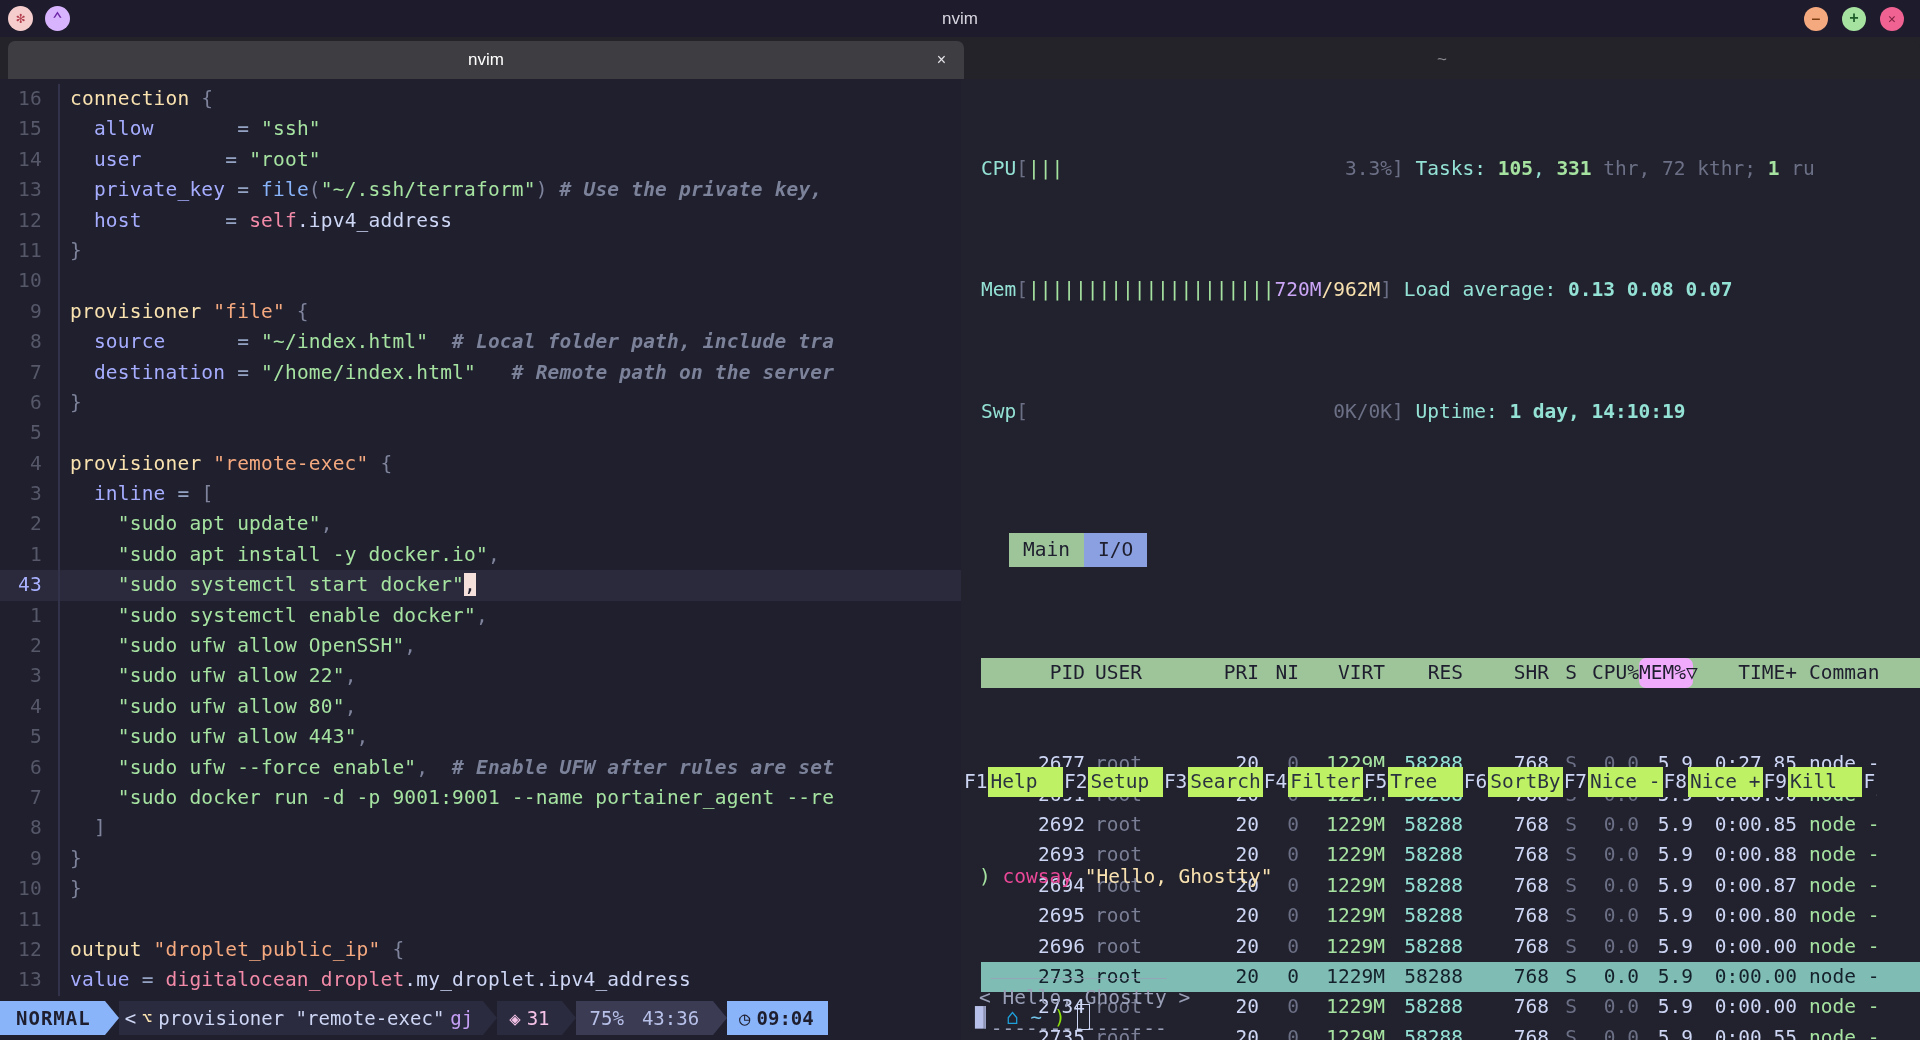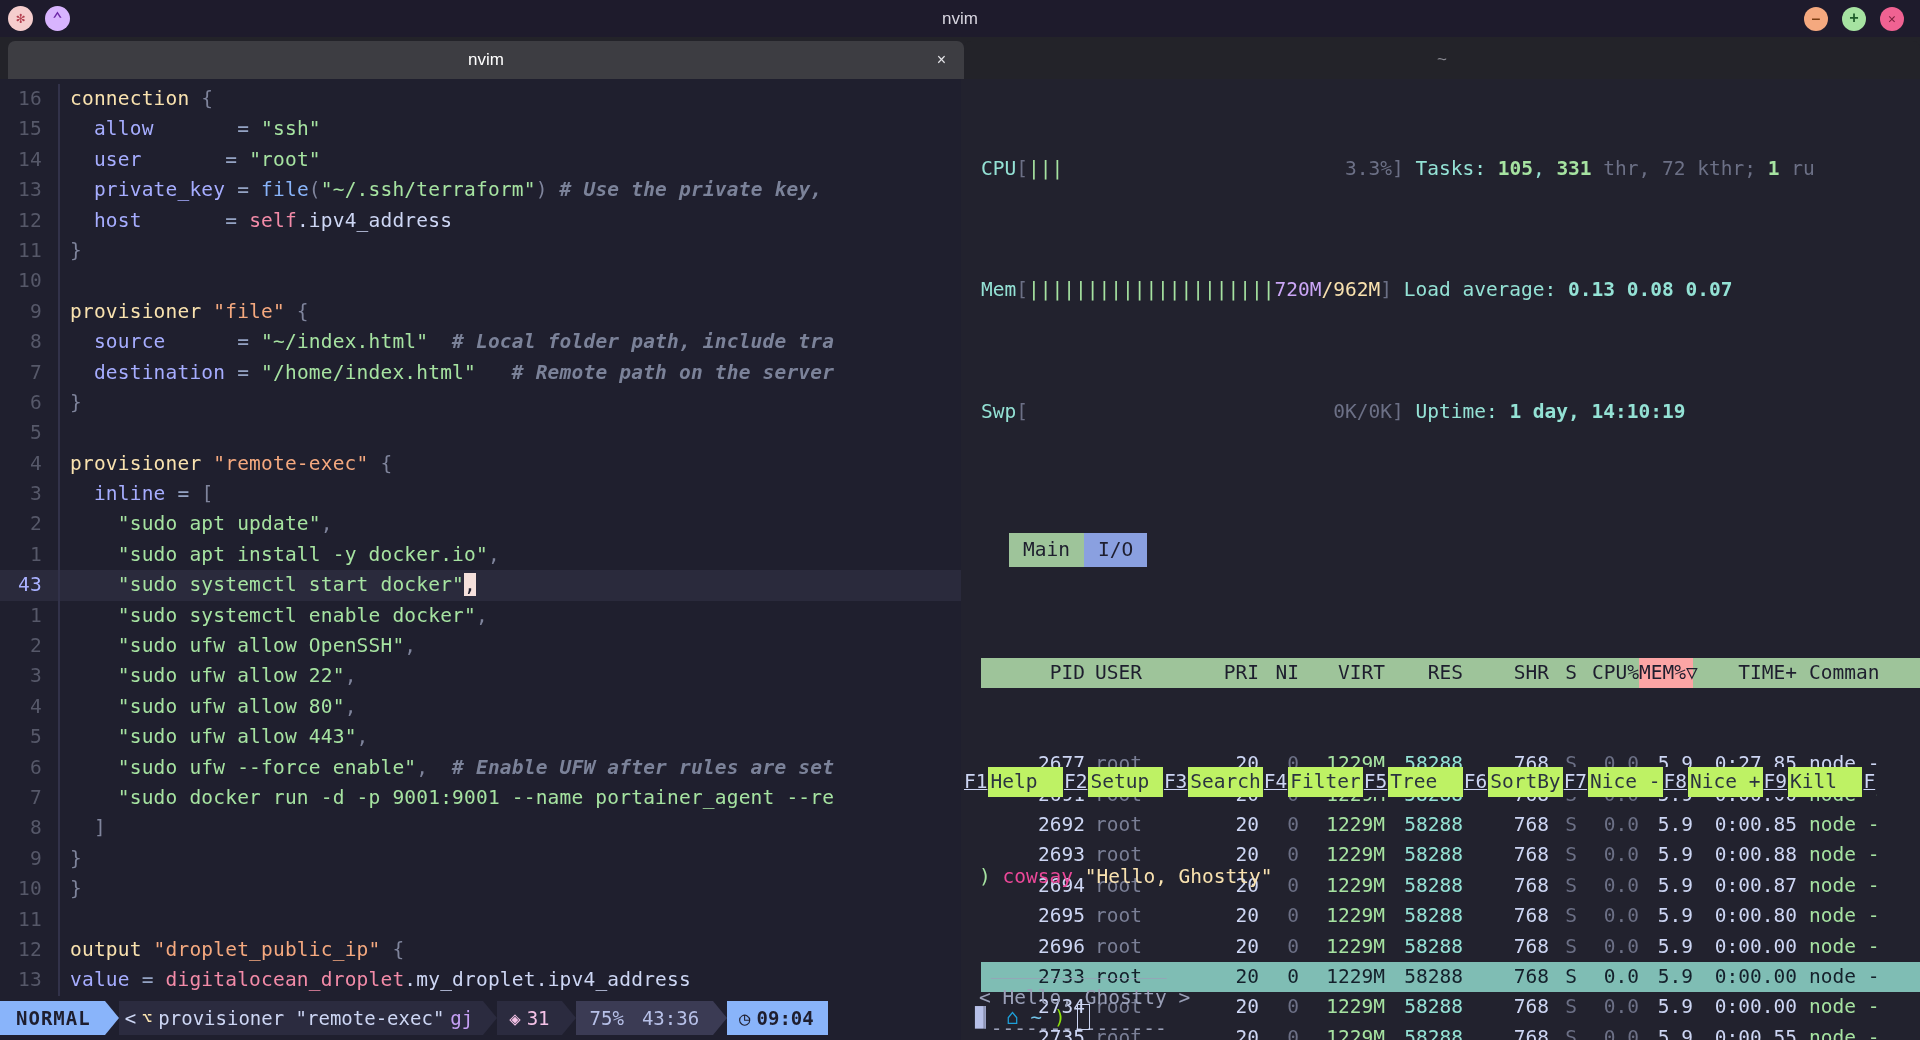--- a/index.html
+++ b/index.html
@@ -132,21 +132,21 @@
     padding: 2px 14px; font-size: 19.5px;
   }
   #htab-main { background: #9ec49a; color: #1e1e2e; }
   #htab-io   { background: #8aa0e0; color: #1e1e2e; }
 
   #htop-header {
     background: #9ec49a; color: #1e1e2e; white-space: pre;
     font-size: 19.5px; line-height: 30px; padding-left: 0;
     display: flex;
   }
-  #htop-header .mem-col { background: #fca5a5; }
+  #htop-header .mem-col { background: #f0abfc; border-radius: 7px; }
 
   .prow { display: flex; white-space: pre; font-size: 19.5px; line-height: 30.4px; }
   .prow.sel { background: #7fbdb4; }
   .prow.sel span { color: #14202b !important; }
   .c-pid  { width: 104px; text-align: right; color: #cdd6f4; }
   .c-user { width: 118px; padding-left: 10px; color: #7a7f96; }
   .c-pri  { width: 56px; text-align: right; color: #cdd6f4; }
   .c-ni   { width: 40px; text-align: right; color: #6c7086; }
   .c-virt { width: 86px; text-align: right; color: #a6e3a1; }
   .c-res  { width: 78px; text-align: right; color: #94e2d5; }
@@ -156,21 +156,21 @@
   .c-mem  { width: 54px; text-align: right; color: #cdd6f4; }
   .c-time { width: 104px; text-align: right; color: #cdd6f4; }
   .c-cmd  { padding-left: 12px; color: #a6e3a1; }
   .c-cmd.dim { color: #cdd6f4; }
 
   #fkeys {
     position: absolute; left: 0; top: 688px; width: 959px; height: 30px;
     display: flex; white-space: pre; font-size: 19.5px; line-height: 30px;
     padding-left: 2px;
   }
-  .fk-num { color: #cdd6f4; background: #22222e; padding: 0 1px; text-decoration: underline; }
+  .fk-num { color: #cdd6f4; background: #22222e; padding: 0 1px; }
   .fk-lbl { background: #bef264; color: #2b3340; padding: 0 2px; }
 
   
   #shell {
     position: absolute; left: 0; top: 722px; width: 959px; bottom: 0;
     font-size: 19.5px; line-height: 30.4px; padding-left: 18px;
     white-space: pre; color: #9aa0b8;
   }
   .sh-prompt { color: #a6e3a1; }
   .sh-cmd { color: #ec4899; }

